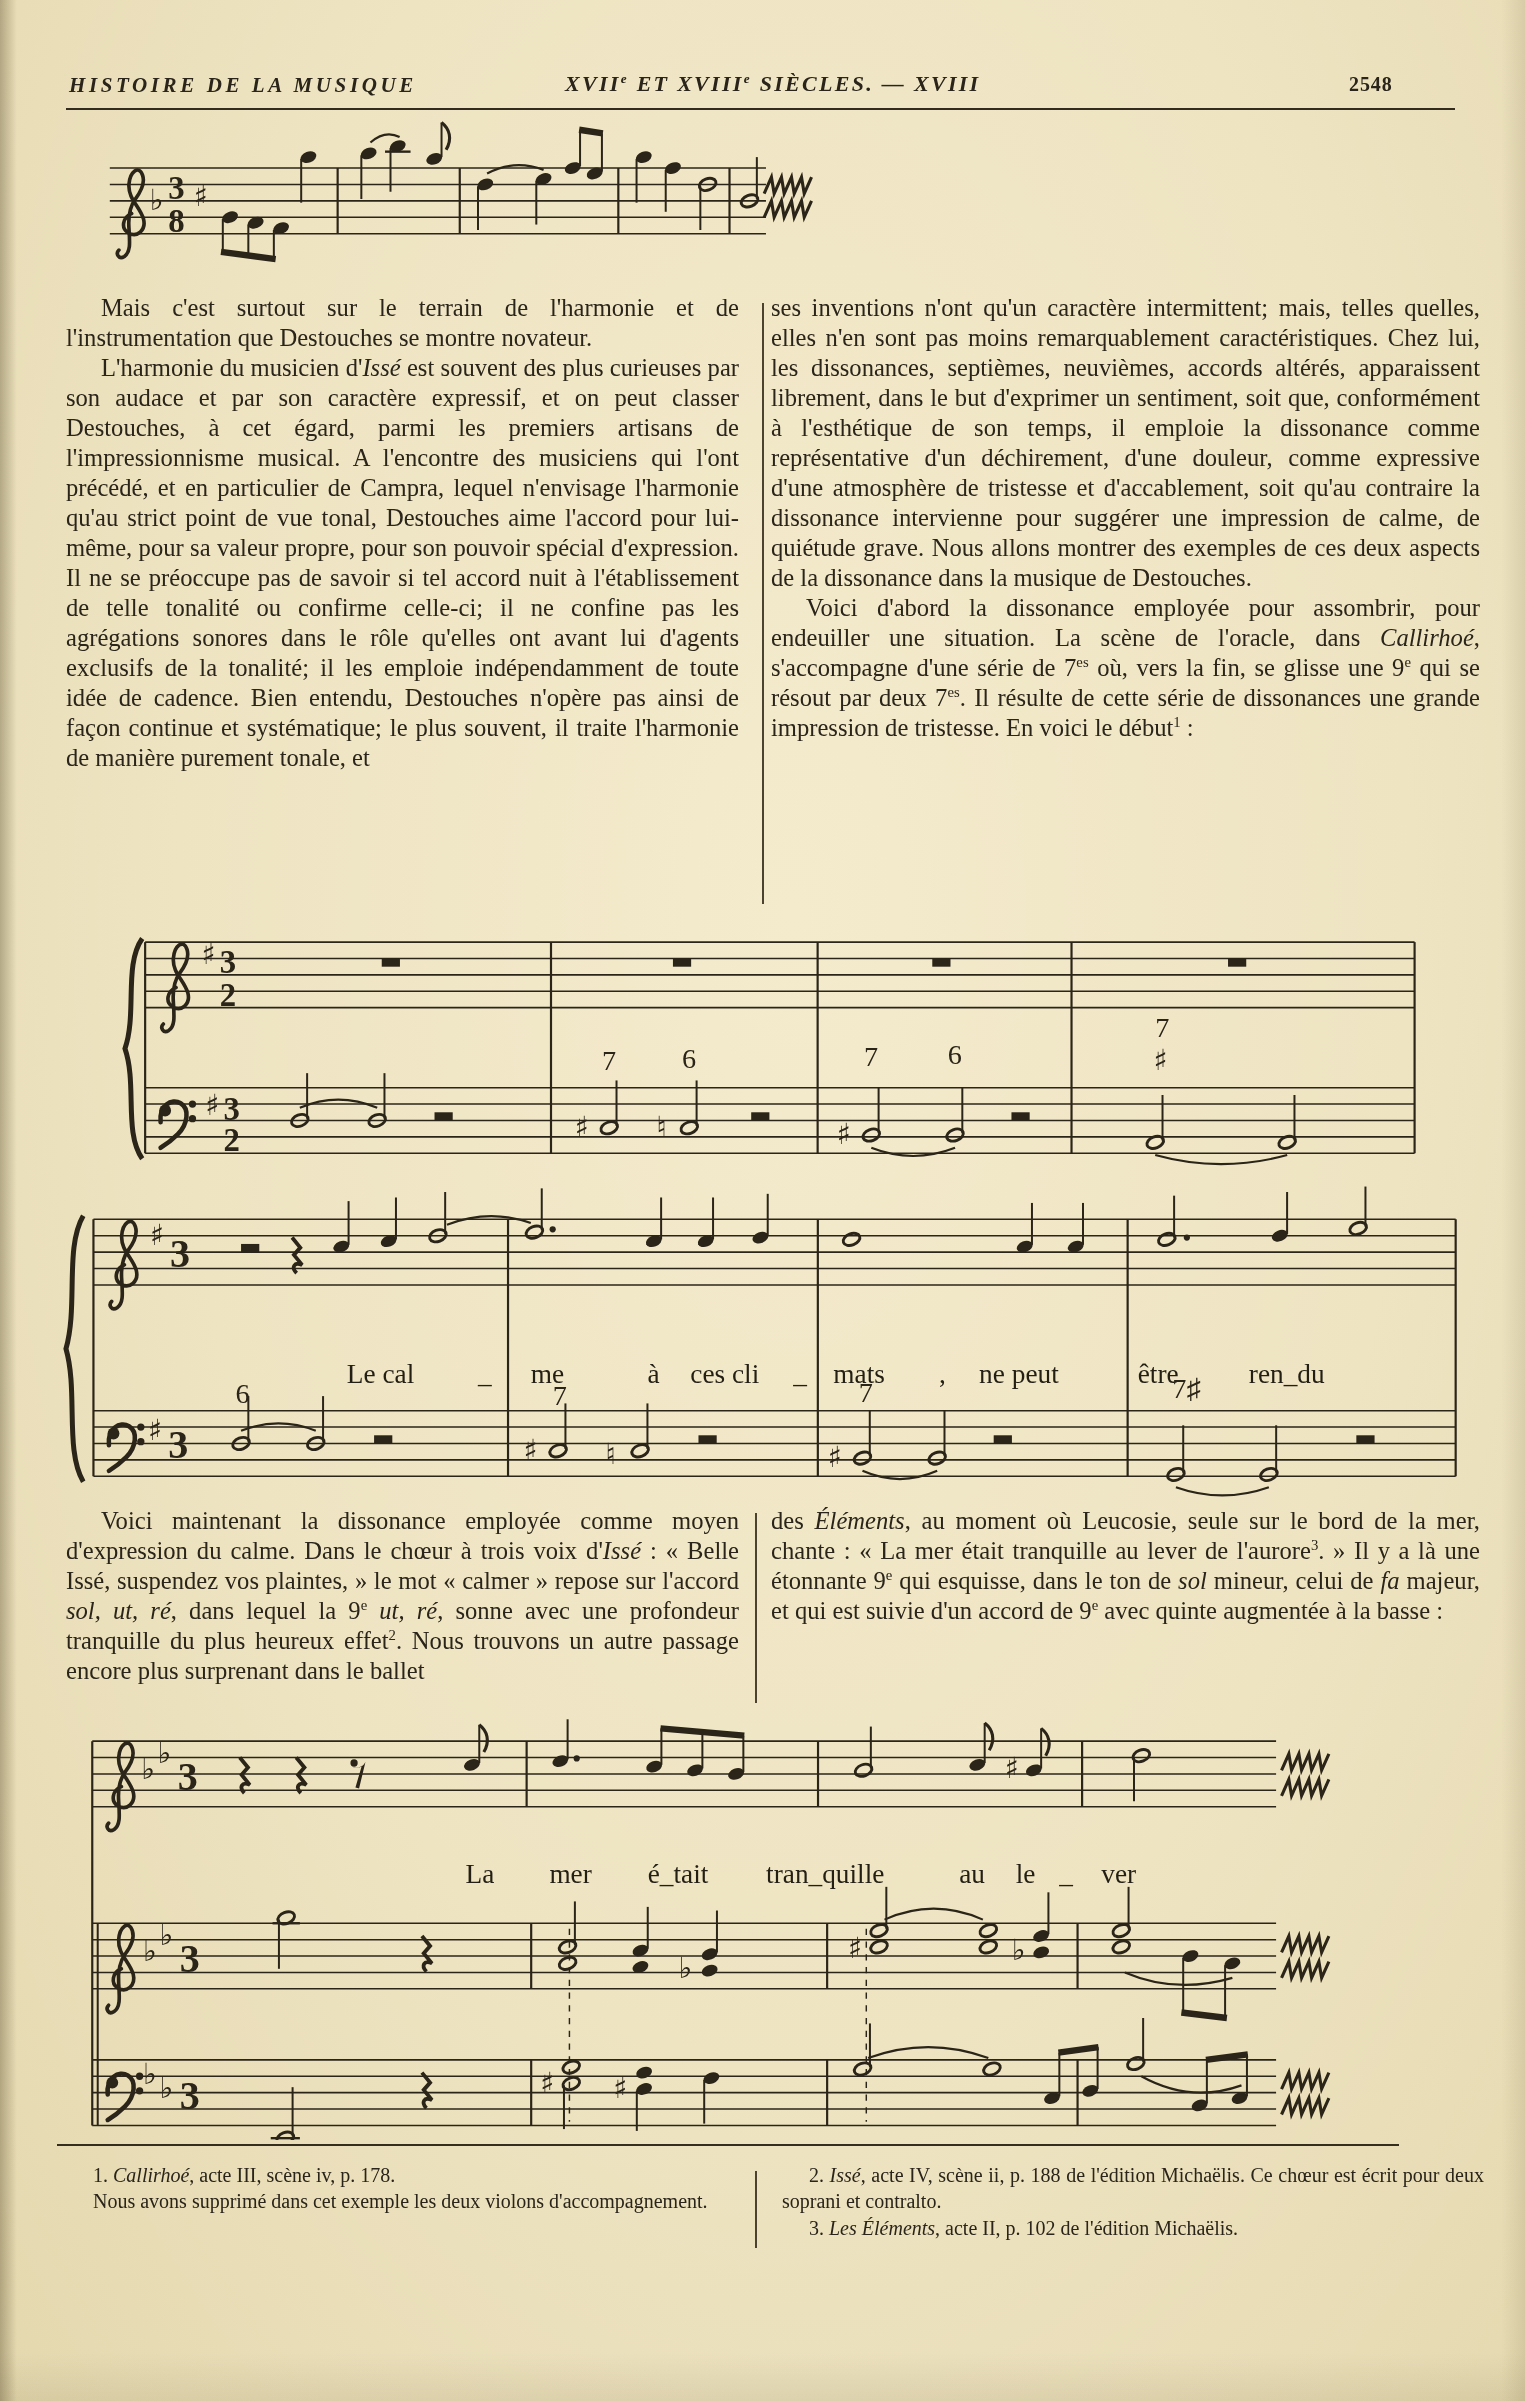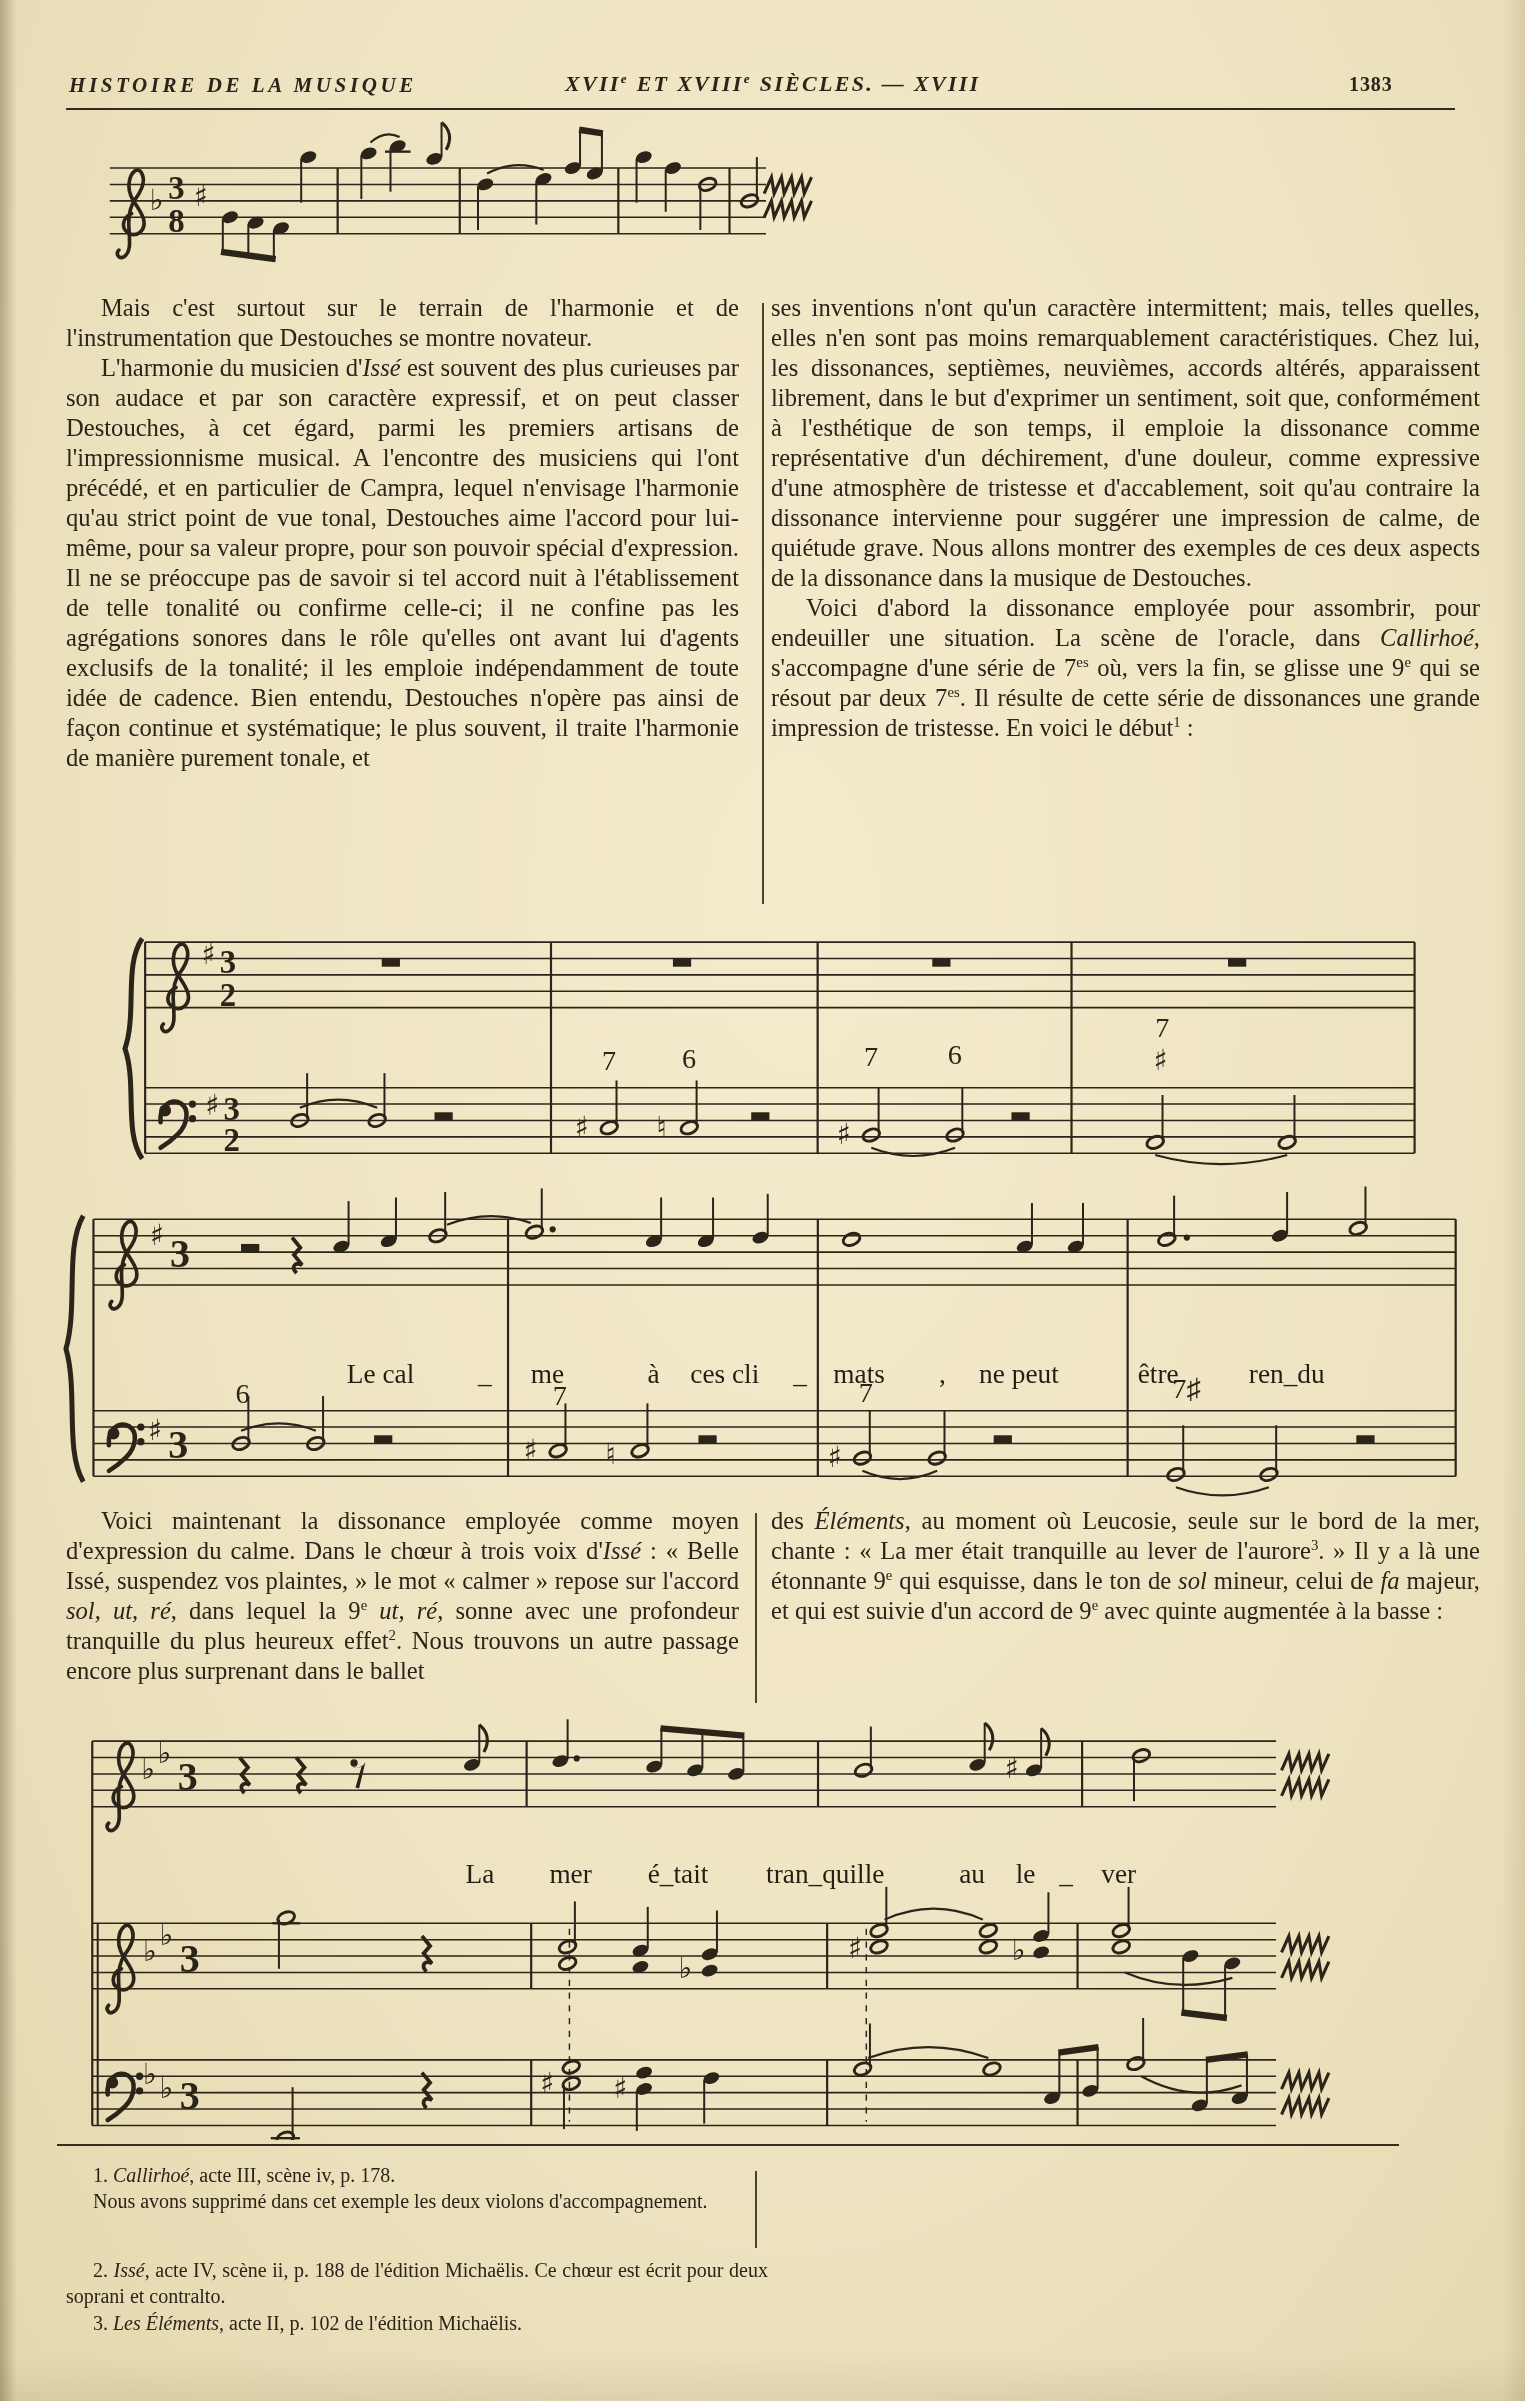--- a/index.html
+++ b/index.html
@@ -38,21 +38,21 @@
   #vdiv3{left:755px;top:2171px;height:77px;}
 
   .music{position:absolute;}
   #svgA{left:77px;top:115px;}
   #svgB{left:117px;top:913px;}
   #svgC{left:57px;top:1181px;}
   #svgD{left:57px;top:1712px;}
 
   .fn-rule{position:absolute;left:57px;top:2144px;width:1342px;height:1.8px;background:#352d1e;}
   .footnotes{position:absolute;left:66px;top:2162px;width:1418px;display:flex;gap:42px;
-    font-size:20px;line-height:26.4px;text-align:justify;flex-direction:column;}
+    font-size:20px;line-height:26.4px;text-align:justify;}
   .fncolL{width:674px;}
   .fncolR{width:702px;}
   .fnpara{text-indent:27px;margin:0;}
 
   
   .tsig{font:700 36px "Liberation Serif",serif;fill:#2b2418;}
   .tsig-big{font:700 44px "Liberation Serif",serif;fill:#2b2418;}
   .acc{font:400 32px "DejaVu Sans",sans-serif;fill:#2b2418;}
   .fig{font:400 31px "Liberation Serif","DejaVu Sans",serif;fill:#2b2418;}
   .lyr{font:400 30px "Liberation Serif",serif;fill:#241f15;}
@@ -99,21 +99,21 @@
       </g>
   <path id="squig" fill="none" stroke="#2b2418" stroke-width="3.4" d="M0,20 L8,2 L11,20 L19,2 L22,20 L30,2 L33,20 L41,2 L44,20 L52,2"></path>
   <path id="flag" fill="none" stroke="#2b2418" stroke-width="3.4" d="M0,0 C9,7 12,18 5,30"></path>
 </defs>
 </svg>
 
 <div class="page">
 
   <div class="hdr-left">HISTOIRE DE LA MUSIQUE</div>
   <div class="hdr-center"><span>XVII</span><sup>e</sup><span> ET XVIII</span><sup>e</sup><span> SIÈCLES. — XVIII</span></div>
-  <div class="hdr-page">1383</div>
+  <div class="hdr-page">2548</div>
   <div class="hdr-rule"></div>
 
   <svg id="svgA" class="music" width="740" height="179" viewBox="0 0 812 196">
     <g>
       <use href="#staff5" transform="translate(36,58) scale(720,1)"></use>
     </g>
     <g>
         <use href="#gclef" x="44" y="58"></use>
       </g>
     <text class="acc" x="80" y="104">♭</text>

